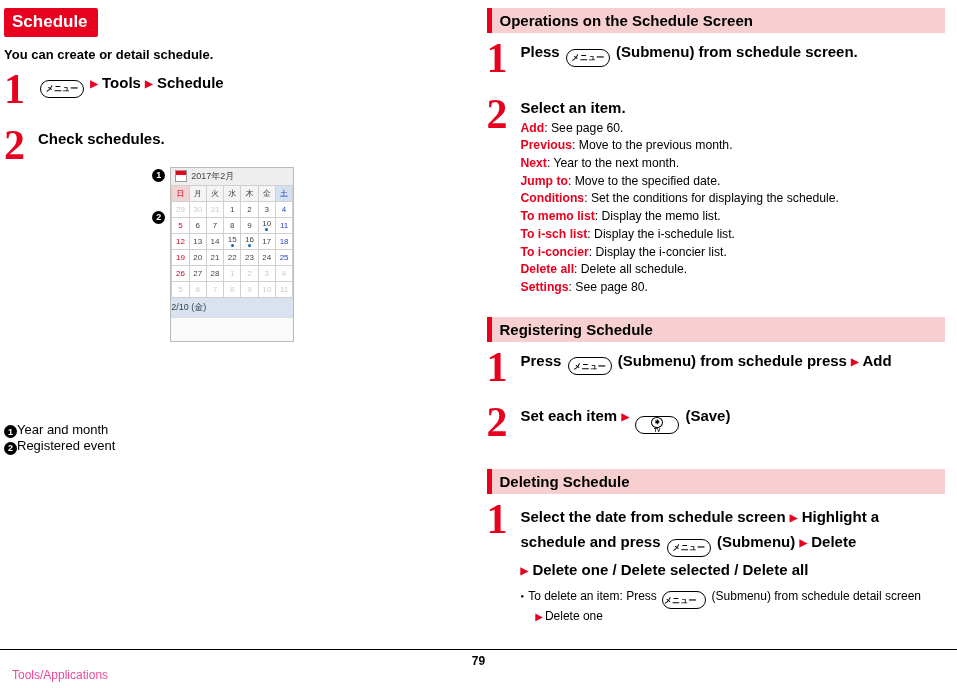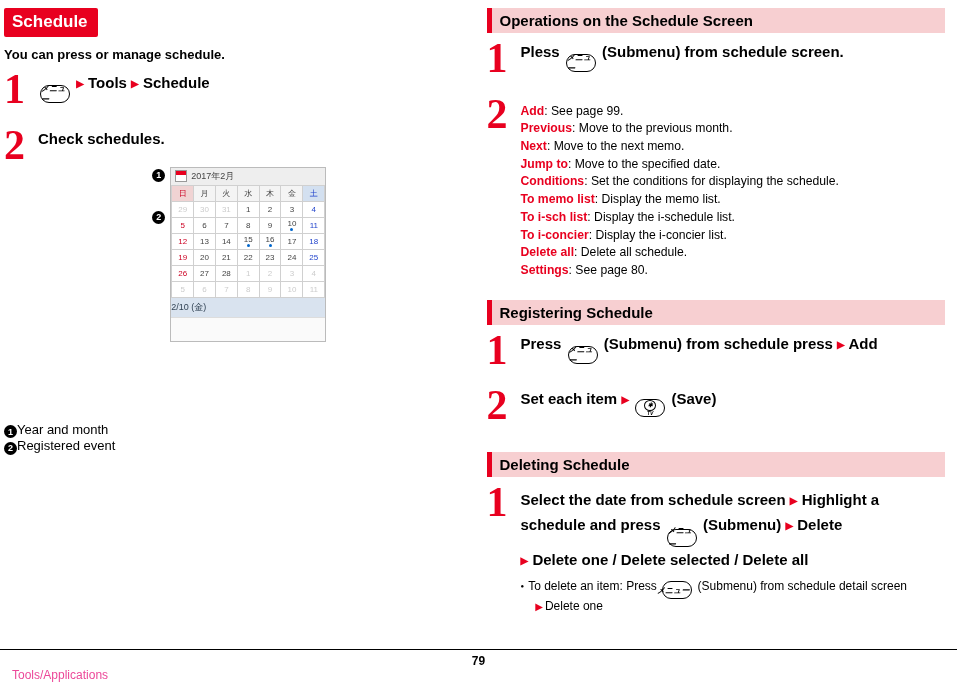--- a/index.html
+++ b/index.html
@@ -55,49 +55,48 @@
     flex-shrink: 0;
   }
   .stepbody { flex: 1; padding-top: 2px; }
   .stepline { font-weight: bold; font-size: 15px; }
 
   
   .key {
     display: inline-flex;
     align-items: center;
     justify-content: center;
-    width: 30px;
+    width: 44px;
     height: 18px;
     border: 1.4px solid #000;
     border-radius: 10px;
     font-size: 8px;
     font-weight: bold;
     vertical-align: -3px;
     margin: 0 2px;
-    font-style: italic;
   }
   .key-tv { font-size: 7px; line-height: 1; flex-direction: column; }
   .key-tv .ring { width:12px; height:12px; border:1px solid #000; border-radius:50%; display:flex; align-items:center; justify-content:center; font-size:6px;}
   .tri { color:#e8001f; font-size:10px; vertical-align:1px; }
 
   
   .itemlist { font-size: 12.2px; line-height: 1.45; margin-top: 4px; }
   .itemlist .k { color:#e8001f; font-weight:bold; }
 
   
   .legend { font-size: 13px; margin-top: 80px; }
   .circ { display:inline-flex; width:13px; height:13px; background:#000; color:#fff; border-radius:50%; align-items:center; justify-content:center; font-size:9px; font-weight:bold; vertical-align:-1px; }
 
   
   .calwrap { position: relative; width: 160px; margin: 8px auto 0 auto; }
   .calptr { position:absolute; left:-18px; }
   .calptr.p1 { top: 2px; }
   .calptr.p2 { top: 44px; }
   .calshot {
-    width: 156px;
+    width: 124px;
     border: 1px solid #bbb;
     background: #fff;
     font-size: 9px;
     margin-top: 20px;
   }
   .calhead { background:#eee; padding:2px 4px; display:flex; align-items:center; gap:4px; }
   .calhead .calico { width:12px; height:12px; background: linear-gradient(#e8001f 40%, #fff 40%); border:0.5px solid #999;}
   .caltitle { color:#444; }
   .calgrid { width:100%; border-collapse: collapse; }
   .calgrid th, .calgrid td {
@@ -139,21 +138,21 @@
   .footer .pg { text-align:center; flex:1; font-weight:bold;}
   .footer .sect { color:#ec4899; font-weight:normal; }
 </style>
 </head>
 <body>
 
 <div class="page">
 
   <div class="col">
     <div><span class="h-red">Schedule</span></div>
-    <div class="intro">You can press or manage schedule.</div>
+    <div class="intro">You can create or detail schedule.</div>
 
     <div class="step">
       <div class="bignum">1</div>
       <div class="stepbody stepline">
         <span class="key">メニュー</span>
         <span class="tri">▶</span>
         <span>Tools</span>
         <span class="tri">▶</span>
         <span>Schedule</span>
       </div>
@@ -261,24 +260,25 @@
       <div class="stepbody stepline">
         <span>Pless </span>
         <span class="key">メニュー</span>
         <span> (Submenu) from schedule screen.</span>
       </div>
     </div>
 
     <div class="step">
       <div class="bignum">2</div>
       <div class="stepbody">
+        <div class="stepline">Select an item.</div>
         <div class="itemlist" id="ops-items">
-            <div><span class="k">Add</span><span>: See page 99.</span></div>
+            <div><span class="k">Add</span><span>: See page 60.</span></div>
             <div><span class="k">Previous</span><span>: Move to the previous month.</span></div>
-            <div><span class="k">Next</span><span>: Move to the next memo.</span></div>
+            <div><span class="k">Next</span><span>: Year to the next month.</span></div>
             <div><span class="k">Jump to</span><span>: Move to the specified date.</span></div>
             <div><span class="k">Conditions</span><span>: Set the conditions for displaying the schedule.</span></div>
             <div><span class="k">To memo list</span><span>: Display the memo list.</span></div>
             <div><span class="k">To i-sch list</span><span>: Display the i-schedule list.</span></div>
             <div><span class="k">To i-concier</span><span>: Display the i-concier list.</span></div>
             <div><span class="k">Delete all</span><span>: Delete all schedule.</span></div>
             <div><span class="k">Settings</span><span>: See page 80.</span></div>
           </div>
       </div>
     </div>

